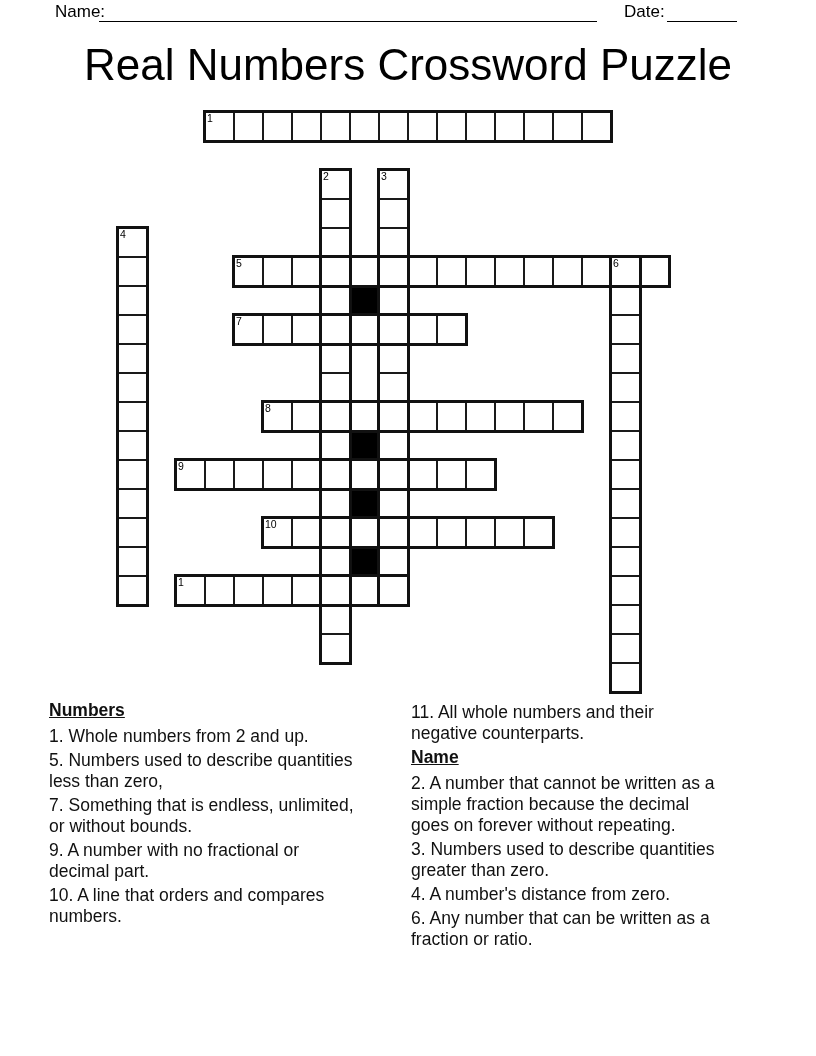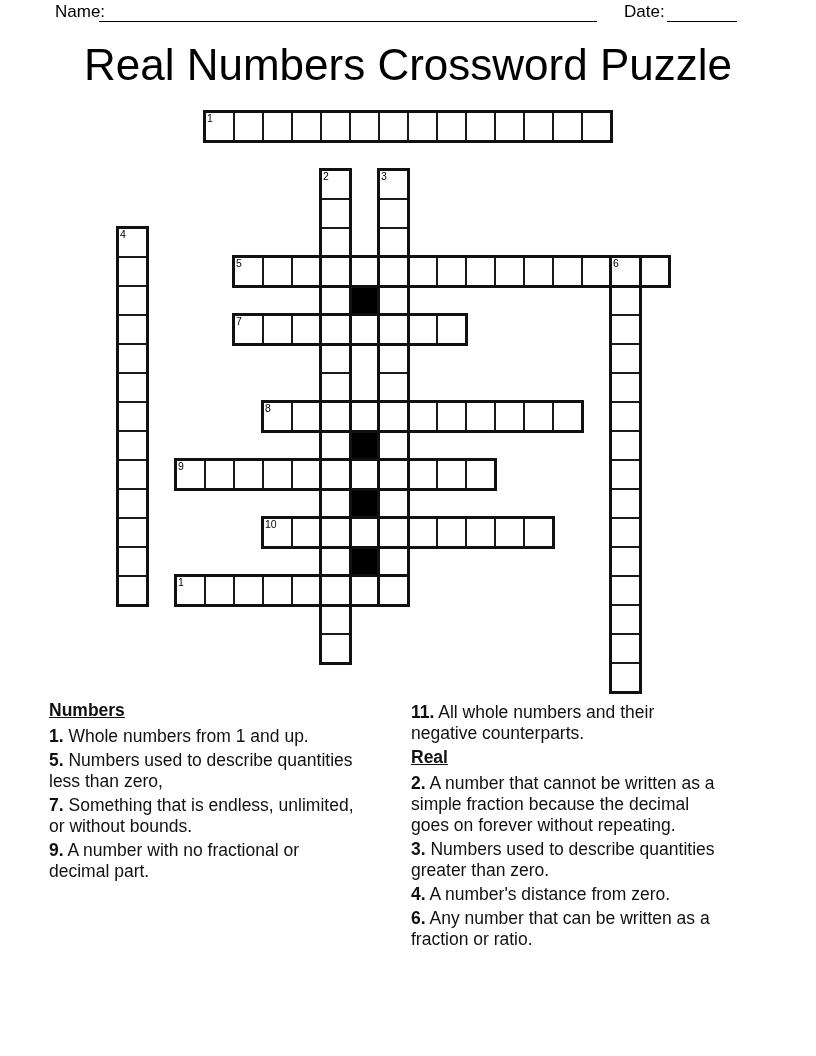--- a/index.html
+++ b/index.html
@@ -29,21 +29,21 @@
   .cell-num{
     position:absolute;font-size:10.5px;line-height:11px;color:#000;z-index:5;
     pointer-events:none;
   }
   
   .clue-col{position:absolute;font-size:17.5px;line-height:21px;color:#111;}
   #clues-left{left:49px;top:700px;width:306px;}
   #clues-right{left:411px;top:702px;width:312px;}
   .clue-header{font-weight:700;text-decoration:underline;margin-bottom:5px;}
   .clue-item{margin-bottom:3px;}
-  .clue-num{font-weight:700;}
+  .clue-num{font-weight:400;}
 </style>
 </head>
 <body>
 
 <div id="page">
 
   <div>
     <span class="hdr-label" style="left:55px;">Name:</span>
     <div class="blank-line" style="left:99px;width:498px;"></div>
     <span class="hdr-label" style="left:624px;">Date:</span>
@@ -200,28 +200,29 @@
       <div class="cell-num" style="left: 178px; top: 461px;">9</div>
       <div class="cell-num" style="left: 265px; top: 519px;">10</div>
       <div class="cell-num" style="left: 178px; top: 577px;">1</div>
       <div class="cell-num" style="left: 323px; top: 171px;">2</div>
       <div class="cell-num" style="left: 381px; top: 171px;">3</div>
       <div class="cell-num" style="left: 120px; top: 229px;">4</div>
     </div>
 
   <div id="clues-left" class="clue-col">
     <div class="clue-header">Numbers</div>
-  <div class="clue-item"><span class="clue-num">1.</span><span> Whole numbers from 1 and up.</span></div>
+  <div class="clue-item"><span class="clue-num">1.</span><span> Whole numbers from 2 and up.</span></div>
       <div class="clue-item"><span class="clue-num">5.</span><span> Numbers used to describe quantities less than zero,</span></div>
       <div class="clue-item"><span class="clue-num">7.</span><span> Something that is endless, unlimited, or without bounds.</span></div>
       <div class="clue-item"><span class="clue-num">9.</span><span> A number with no fractional or decimal part.</span></div>
+      <div class="clue-item"><span class="clue-num">10.</span><span> A line that orders and compares numbers.</span></div>
     </div>
 
   <div id="clues-right" class="clue-col">
     <div class="clue-item"><span class="clue-num">11.</span><span> All whole numbers and their negative counterparts.</span></div>
-      <div class="clue-header" id="down-header">Real</div>
+      <div class="clue-header" id="down-header">Name</div>
   <div class="clue-item"><span class="clue-num">2.</span><span> A number that cannot be written as a simple fraction because the decimal goes on forever without repeating.</span></div>
       <div class="clue-item"><span class="clue-num">3.</span><span> Numbers used to describe quantities greater than zero.</span></div>
       <div class="clue-item"><span class="clue-num">4.</span><span> A number's distance from zero.</span></div>
       <div class="clue-item"><span class="clue-num">6.</span><span> Any number that can be written as a fraction or ratio.</span></div>
     </div>
 
 </div>
 
 </body></html>

